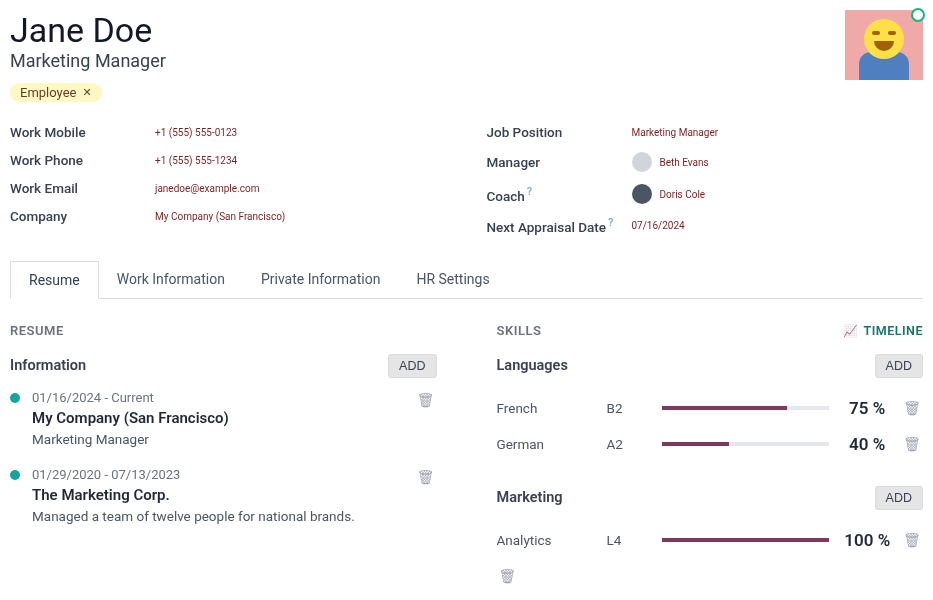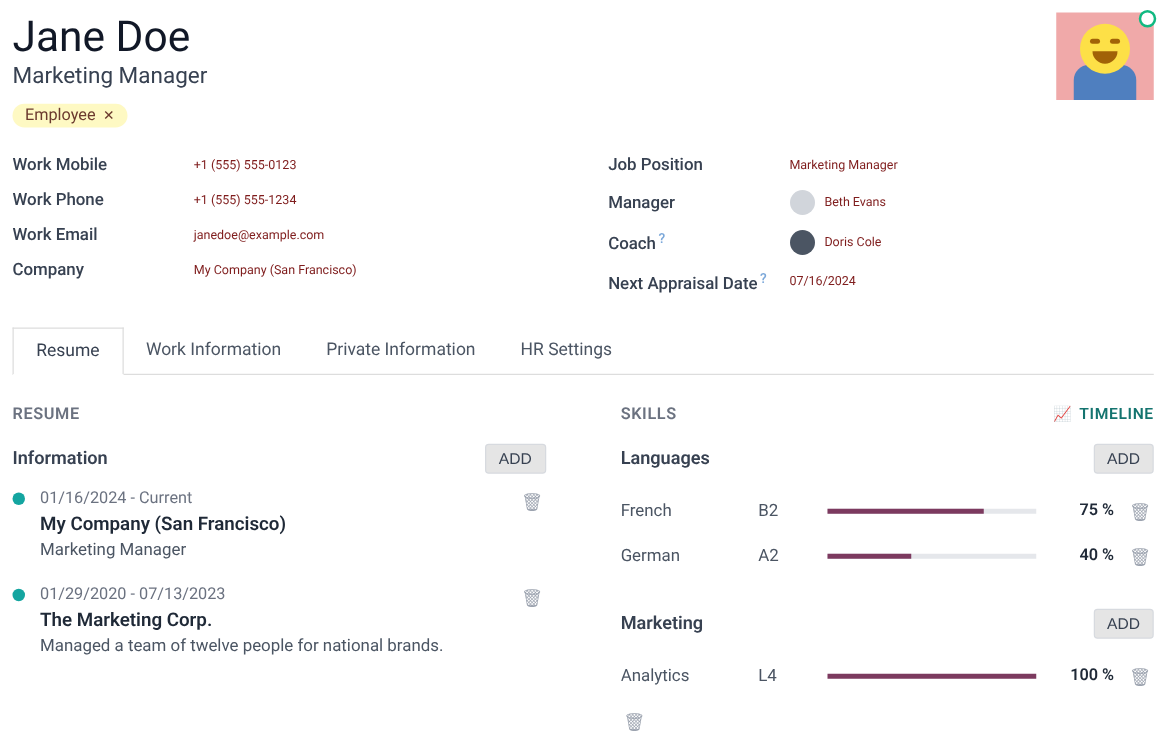--- a/index.html
+++ b/index.html
@@ -129,21 +129,21 @@
       display: flex; align-items: center; padding: 8px 0;
       gap: 10px;
     }
     .skill-name { width: 100px; color: #4b5563; font-size: 13.5px; white-space: nowrap; overflow: hidden; text-overflow: ellipsis; }
     .skill-level { width: 45px; color: #4b5563; font-size: 13.5px; }
     .skill-bar {
       flex: 1; height: 4px; background: #e5e7eb;
       position: relative; margin-right: 4px;
     }
     .skill-fill { height: 100%; background: #7c3a5f; }
-    .skill-pct { width: 48px; text-align: right; font-size: 13px; font-weight: 600; color: #1f2937; }
+    .skill-pct { width: 48px; text-align: center; font-size: 17px; font-weight: 600; color: #1f2937; }
   </style>
 </head>
 <body>
 
 <div class="header-top">
   <div class="name">Jane Doe</div>
   <div class="title">Marketing Manager</div>
   <div class="avatar-box">
     <div class="shirt"></div>
     <div class="smiley">

